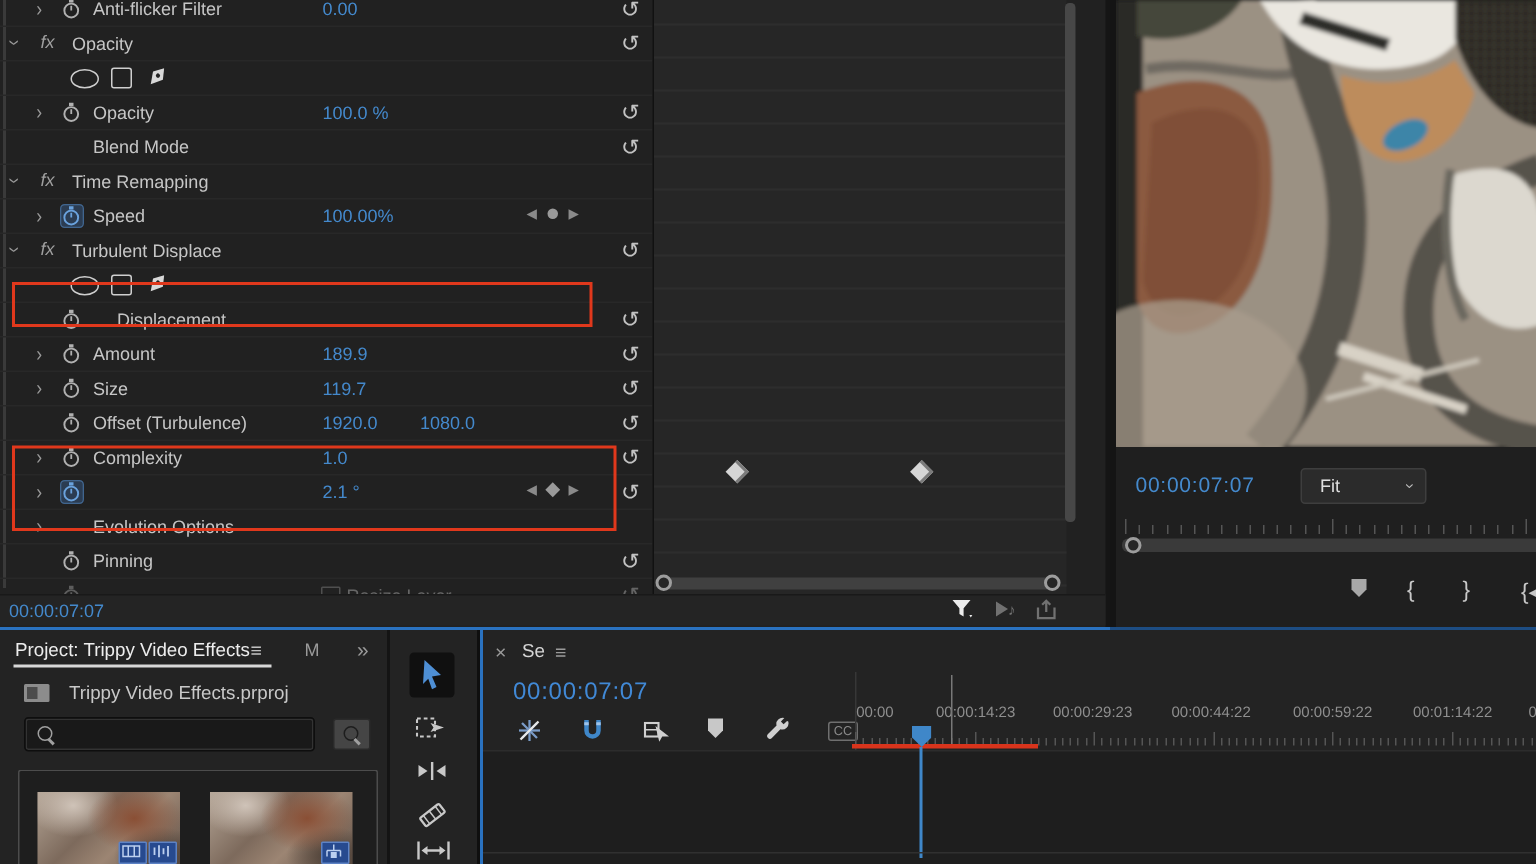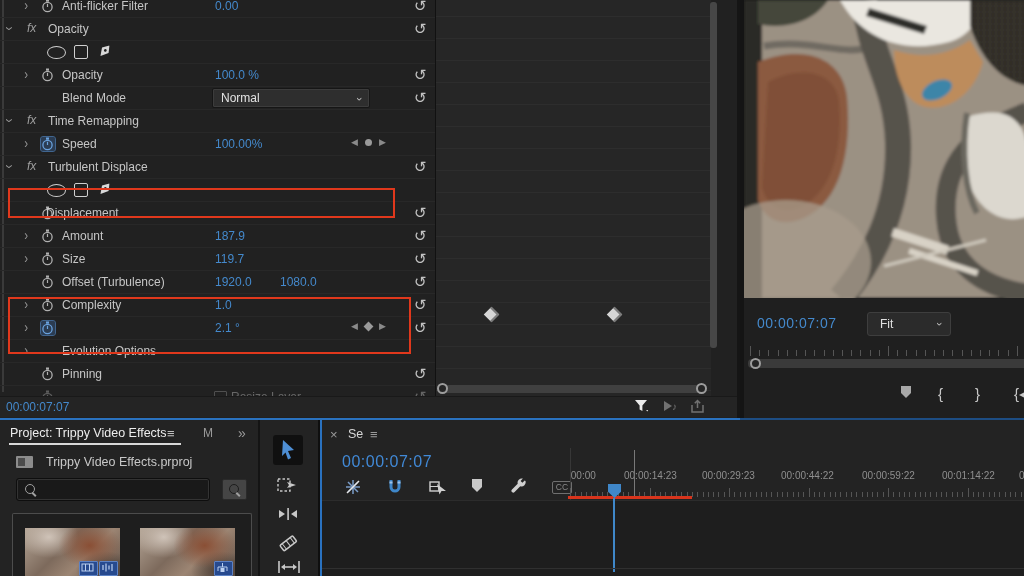--- a/index.html
+++ b/index.html
@@ -154,21 +154,20 @@
                 <circle cx="6.5" cy="8" r="4.6" fill="none" stroke="currentColor" stroke-width="1.3"></circle>
                 <line x1="6.5" y1="8" x2="6.5" y2="4.8" stroke="currentColor" stroke-width="1.2"></line>
               </svg>
             </span>
             <span class="lbl" style="left:62px">Opacity</span>
             <span class="val" style="left:215px">100.0 %</span>
             <span class="reset">↺</span>
           </div>
           <div class="ec-row">
             <span class="lbl" style="left:62px">Blend Mode</span>
-            <span class="dd" style="width:148px"><span>Normal</span><span class="ddchev">›</span></span>
             <span class="reset">↺</span>
           </div>
           <div class="ec-row">
             <span class="chev chev-open" style="left:8px">›</span>
             <span class="fx" style="left:27px">fx</span>
             <span class="lbl" style="left:48px">Time Remapping</span>
           </div>
           <div class="ec-row">
             <span class="chev chev-closed" style="left:24px">›</span>
             <span class="sw active" style="left:41px">
@@ -203,34 +202,34 @@
             </span>
           </div>
           <div class="ec-row">
             <span class="sw" style="left:41px">
               <svg width="13" height="14" viewBox="0 0 13 14">
                 <rect x="5" y="0.5" width="3" height="2.2" fill="currentColor"></rect>
                 <circle cx="6.5" cy="8" r="4.6" fill="none" stroke="currentColor" stroke-width="1.3"></circle>
                 <line x1="6.5" y1="8" x2="6.5" y2="4.8" stroke="currentColor" stroke-width="1.2"></line>
               </svg>
             </span>
-            <span class="lbl" style="left:46px">Displacement</span>
+            <span class="lbl" style="left:78px">Displacement</span>
             <span class="reset">↺</span>
           </div>
           <div class="ec-row">
             <span class="chev chev-closed" style="left:24px">›</span>
             <span class="sw" style="left:41px">
               <svg width="13" height="14" viewBox="0 0 13 14">
                 <rect x="5" y="0.5" width="3" height="2.2" fill="currentColor"></rect>
                 <circle cx="6.5" cy="8" r="4.6" fill="none" stroke="currentColor" stroke-width="1.3"></circle>
                 <line x1="6.5" y1="8" x2="6.5" y2="4.8" stroke="currentColor" stroke-width="1.2"></line>
               </svg>
             </span>
             <span class="lbl" style="left:62px">Amount</span>
-            <span class="val" style="left:215px">187.9</span>
+            <span class="val" style="left:215px">189.9</span>
             <span class="reset">↺</span>
           </div>
           <div class="ec-row">
             <span class="chev chev-closed" style="left:24px">›</span>
             <span class="sw" style="left:41px">
               <svg width="13" height="14" viewBox="0 0 13 14">
                 <rect x="5" y="0.5" width="3" height="2.2" fill="currentColor"></rect>
                 <circle cx="6.5" cy="8" r="4.6" fill="none" stroke="currentColor" stroke-width="1.3"></circle>
                 <line x1="6.5" y1="8" x2="6.5" y2="4.8" stroke="currentColor" stroke-width="1.2"></line>
               </svg>

